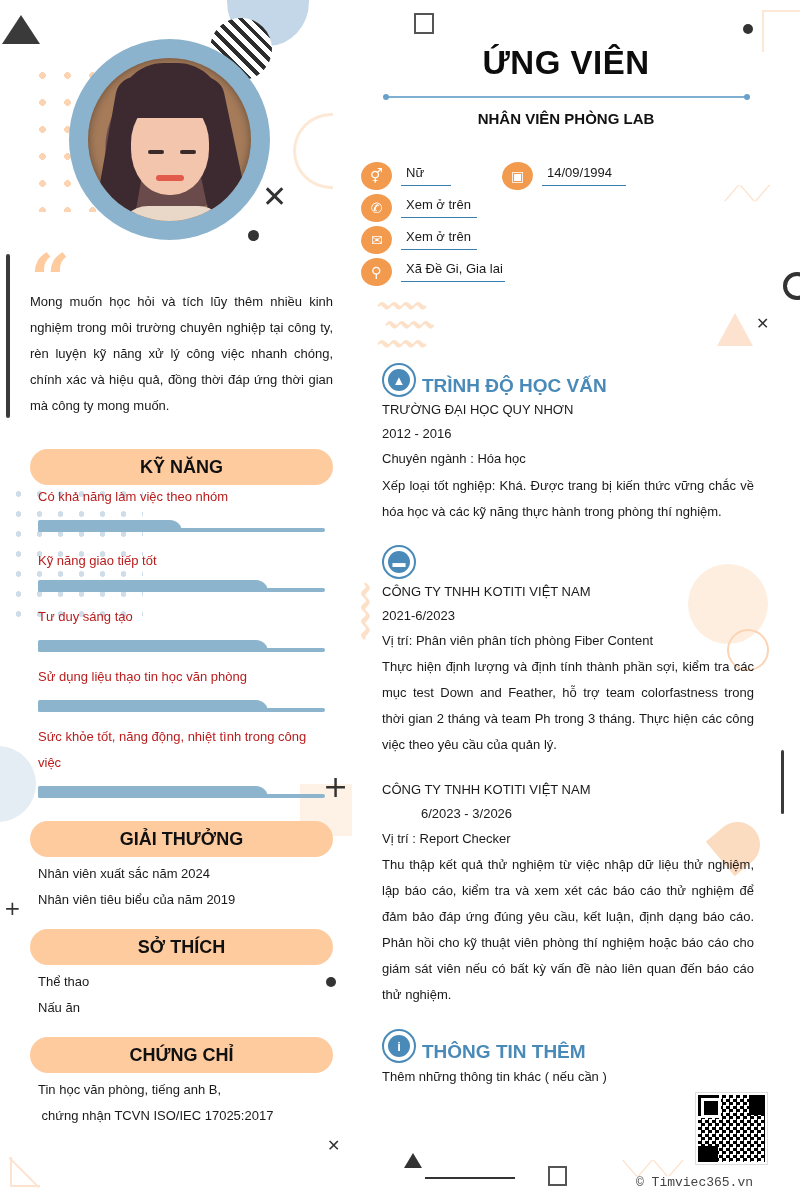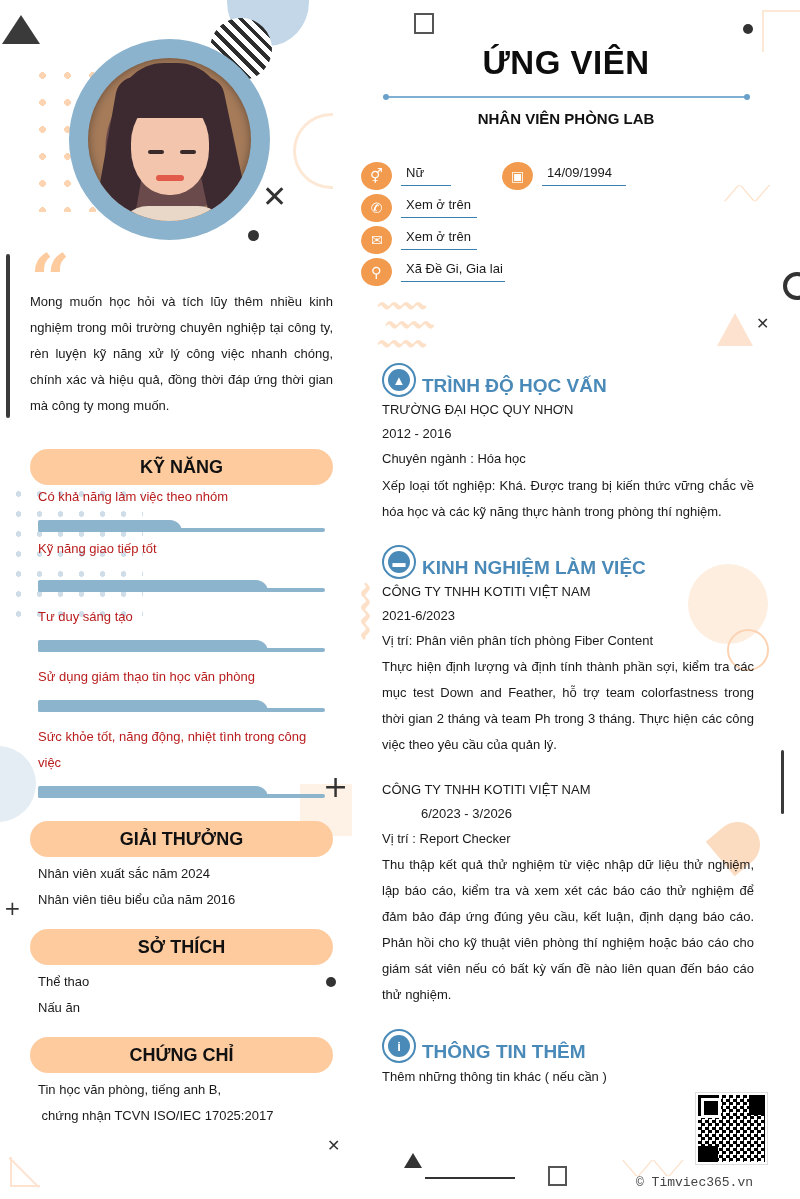--- a/index.html
+++ b/index.html
@@ -181,43 +181,43 @@
 <div class="abs quote-mark">“</div>
 <div class="abs objective">Mong muốn học hỏi và tích lũy thêm nhiều kinh nghiệm trong môi trường chuyên nghiệp tại công ty, rèn luyện kỹ năng xử lý công việc nhanh chóng, chính xác và hiệu quả, đồng thời đáp ứng thời gian mà công ty mong muốn.</div>
 
 <div class="abs pill" style="top:449px;">KỸ NĂNG</div>
 
 <div class="abs skill-label" style="top:484px;">Có khả năng làm việc theo nhóm</div>
 <div class="abs skill-track" style="top:528px;">
     <div class="skill-fill" style="width:50%;"></div>
   </div>
 
-<div class="abs skill-label" style="top:536px;">Kỹ năng giao tiếp tốt</div>
+<div class="abs skill-label" style="top:548px;">Kỹ năng giao tiếp tốt</div>
 <div class="abs skill-track" style="top:588px;">
     <div class="skill-fill" style="width:80%;"></div>
   </div>
 
 <div class="abs skill-label" style="top:604px;">Tư duy sáng tạo</div>
 <div class="abs skill-track" style="top:648px;">
     <div class="skill-fill" style="width:80%;"></div>
   </div>
 
-<div class="abs skill-label" style="top:664px;">Sử dụng giám thạo tin học văn phòng</div>
+<div class="abs skill-label" style="top:664px;">Sử dụng liệu thạo tin học văn phòng</div>
 <div class="abs skill-track" style="top:708px;">
     <div class="skill-fill" style="width:80%;"></div>
   </div>
 
 <div class="abs skill-label" style="top:724px;width:280px;">Sức khỏe tốt, năng động, nhiệt tình trong công việc</div>
 <div class="abs skill-track" style="top:794px;">
     <div class="skill-fill" style="width:80%;"></div>
   </div>
 
 <div class="abs pill" style="top:821px;">GIẢI THƯỞNG</div>
 <div class="abs list-item" style="top:861px;">Nhân viên xuất sắc năm 2024</div>
-<div class="abs list-item" style="top:887px;">Nhân viên tiêu biểu của năm 2016</div>
+<div class="abs list-item" style="top:887px;">Nhân viên tiêu biểu của năm 2019</div>
 
 <div class="abs pill" style="top:929px;">SỞ THÍCH</div>
 <div class="abs list-item" style="top:969px;">Thể thao</div>
 <div class="abs list-item" style="top:995px;">Nấu ăn</div>
 
 <div class="abs pill" style="top:1037px;">CHỨNG CHỈ</div>
 <div class="abs list-item" style="top:1077px;white-space:pre;">Tin học văn phòng, tiếng anh B,</div>
 <div class="abs list-item" style="top:1103px;white-space:pre;"> chứng nhận TCVN ISO/IEC 17025:2017</div>
 
 <div class="abs sec-head" style="top:363px;">
@@ -228,21 +228,20 @@
 </div>
 <div class="abs r-text r-bold r-line" style="top:398px;">TRƯỜNG ĐẠI HỌC QUY NHƠN</div>
 <div class="abs r-text r-line" style="top:422px;">2012 - 2016</div>
 <div class="abs r-text r-line" style="top:447px;">Chuyên ngành : Hóa học</div>
 <div class="abs r-text" style="top:473px;">Xếp loại tốt nghiệp: Khá. Được trang bị kiến thức vững chắc về hóa học và các kỹ năng thực hành trong phòng thí nghiệm.</div>
 
 <div class="abs sec-head" style="top:545px;">
   <div class="sec-icon">
       <div class="inner">▬</div>
     </div>
-  <div class="sec-title">KINH NGHIỆM LÀM VIỆC</div>
 </div>
 
 <div class="abs r-text r-bold r-line" style="top:580px;">CÔNG TY TNHH KOTITI VIỆT NAM</div>
 <div class="abs r-text r-line" style="top:604px;">2021-6/2023</div>
 <div class="abs r-text r-line" style="top:629px;">Vị trí: Phân viên phân tích phòng Fiber Content</div>
 <div class="abs r-text" style="top:654px;">Thực hiện định lượng và định tính thành phần sợi, kiểm tra các mục test Down and Feather, hỗ trợ team colorfastness trong thời gian 2 tháng và team Ph trong 3 tháng. Thực hiện các công việc theo yêu cầu của quản lý.</div>
 
 <div class="abs r-text r-bold r-line" style="top:778px;">CÔNG TY TNHH KOTITI VIỆT NAM</div>
 <div class="abs r-text r-line" style="top:802px;margin-left:39px;">6/2023 - 3/2026</div>
 <div class="abs r-text r-line" style="top:827px;">Vị trí : Report Checker</div>

